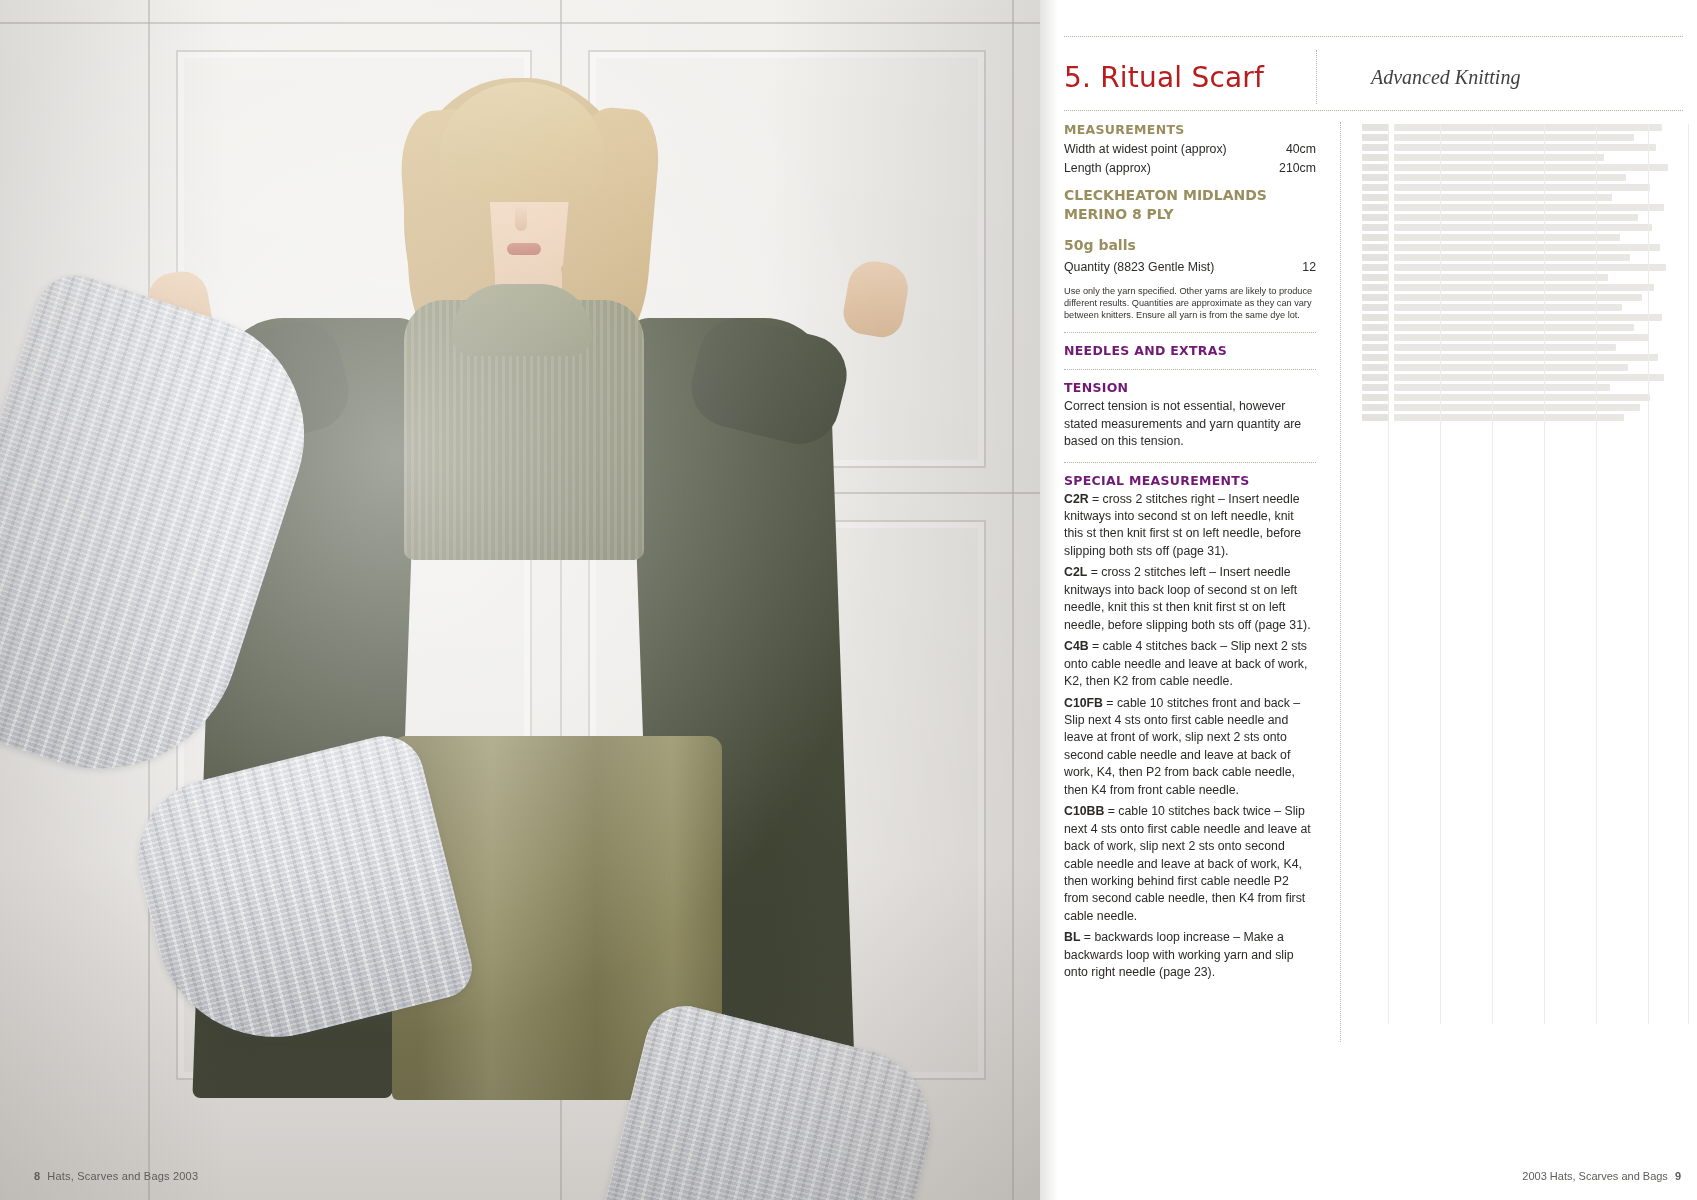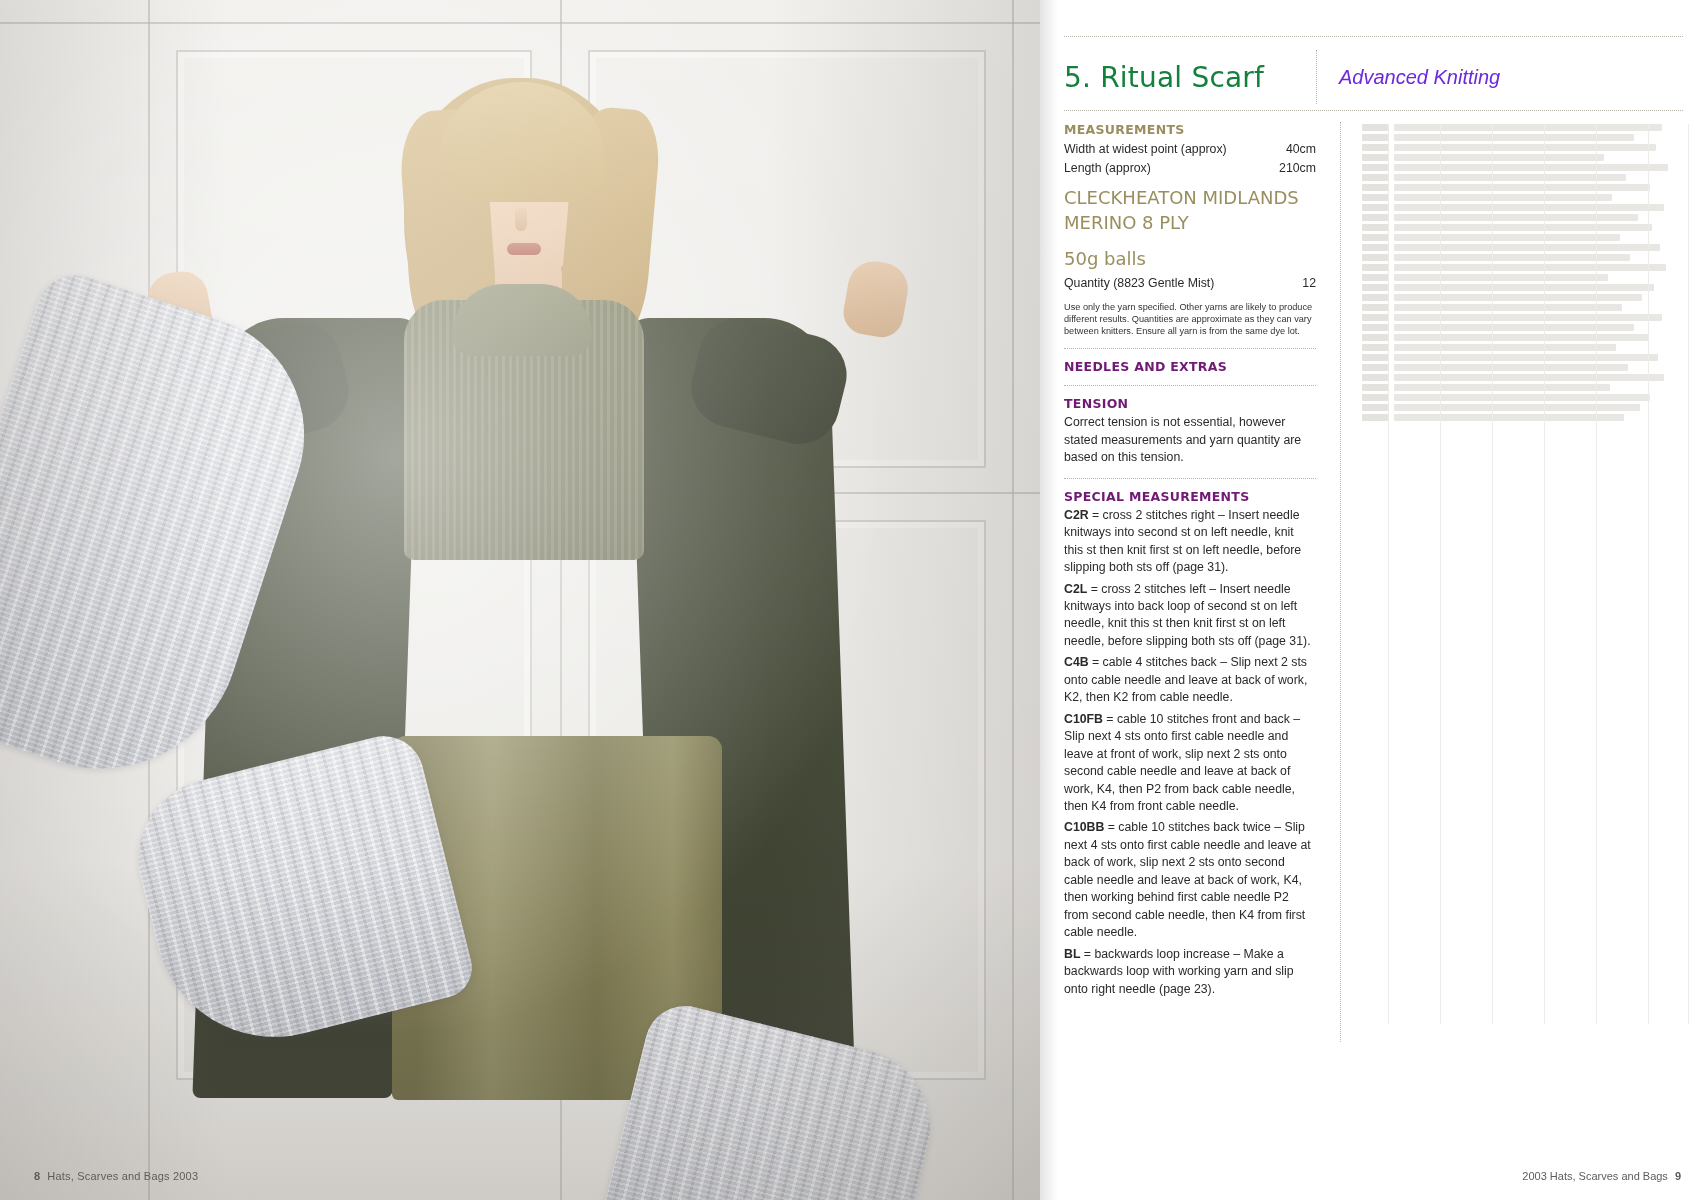--- a/index.html
+++ b/index.html
@@ -220,27 +220,27 @@
   }
 
   .top-rule { position: absolute; left: 0; right: 0; top: 36px; }
 
   .title-row {
     position: absolute; left: 0; right: 0; top: 46px; height: 62px;
     display: flex; align-items: center;
   }
   .proj-title {
     font-family: "DejaVu Sans", sans-serif;
-    font-size: 28px; color: #15803d; letter-spacing: .2px;
+    font-size: 28px; color: #b91c1c; letter-spacing: .2px;
     width: 252px;
   }
   .title-divider { height: 54px; margin-right: 22px; }
   .category {
-    font-family: Liberation Sans, sans-serif;
-    font-style: italic; font-size: 20px; color: #6d28d9;
+    font-family: Liberation Serif, serif;
+    font-style: italic; font-size: 20px; color: #404040; margin-left: 32px;
   }
   .title-rule { position: absolute; left: 0; right: 0; top: 110px; }
 
   
   .col-left {
     position: absolute; left: 0; top: 122px; width: 252px;
   }
   .col-divider {
     position: absolute; left: 276px; top: 122px; height: 920px;
   }
@@ -251,21 +251,21 @@
     color: #9a8e5f;
     margin: 0 0 3px 0;
   }
   .sec-head.dark { color: #701a75; }
 
   .kv { display: flex; justify-content: space-between; font-size: 12.3px; color: #2b2a28; line-height: 1.52; }
   .kv .v { font-variant-numeric: tabular-nums; }
 
   .yarn-head {
     font-family: "DejaVu Sans", sans-serif;
-    font-size: 18px; font-weight: normal; color: #9a8e5f; line-height: 1.35;
+    font-size: 14px; font-weight: bold; color: #9a8e5f; line-height: 1.35;
     margin-top: 9px;
   }
 
   .fineprint {
     font-size: 9.2px; color: #34332f; line-height: 1.32; margin-top: 8px;
   }
 
   .rule { margin: 11px 0 10px 0; }
 
   ul.bullets { margin: 2px 0 0 0; padding-left: 14px; }

